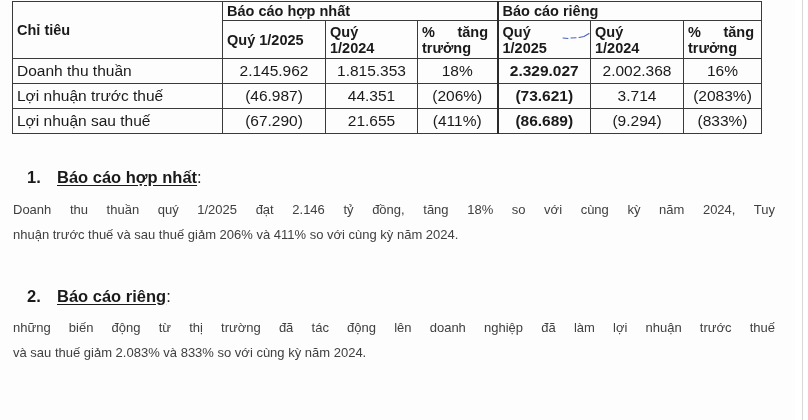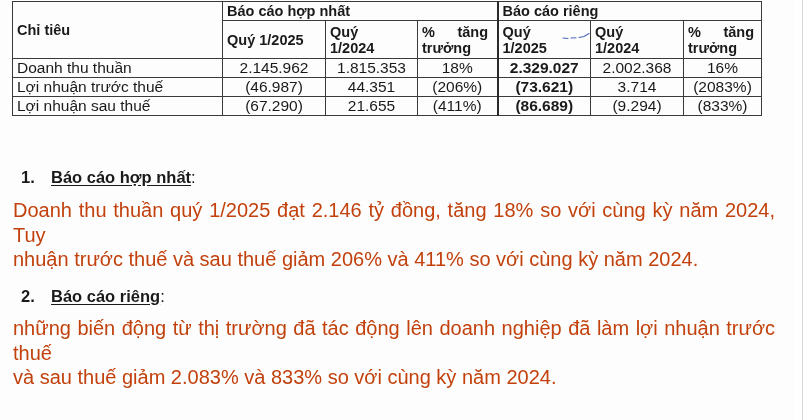--- a/index.html
+++ b/index.html
@@ -53,21 +53,21 @@
     white-space: nowrap;
   }
   table.fin th {
     font-weight: bold;
     text-align: left;
     font-size: 14.5px;
     line-height: 16px;
   }
   .hdr-group { height: 19px; }
   .hdr-sub { height: 38px; padding-left: 34px; }
-  .data-row { height: 19px; }
+  .data-row { height: 25px; }
   .data-row td { line-height: 18px; }
   td.num { text-align: center; }
   td.label { text-align: left; }
   th.chi-tieu { font-size: 15.5px; padding-left: 5px; }
   .pct-hdr {
     display: block;
     white-space: normal;
     text-align: justify;
     text-align-last: justify;
     width: 66px;
@@ -76,44 +76,44 @@
 
   .pen-mark {
     position: absolute;
     left: 562px; top: 33px;
     width: 28px; height: 8px;
   }
 
   
   .section-heading {
     position: absolute;
-    left: 21px;
+    left: 27px;
     font-size: 16.5px;
     font-weight: bold;
     color: #1a1a1a;
     white-space: nowrap;
   }
   .section-heading .num {
     display: inline-block;
     width: 30px;
   }
   .section-heading .title {
     text-decoration: underline;
     text-underline-offset: 2px;
   }
   .section-heading .colon {
     font-weight: normal;
   }
   .para {
     position: absolute;
     left: 13px;
     width: 762px;
-    font-size: 20px;
+    font-size: 13px;
     line-height: 24.5px;
-    color: #c2410c;
+    color: #404040;
   }
   .para .line {
     display: block;
     white-space: nowrap;
   }
   .para .line.justify {
     text-align: justify;
     text-align-last: justify;
     white-space: normal;
   }

